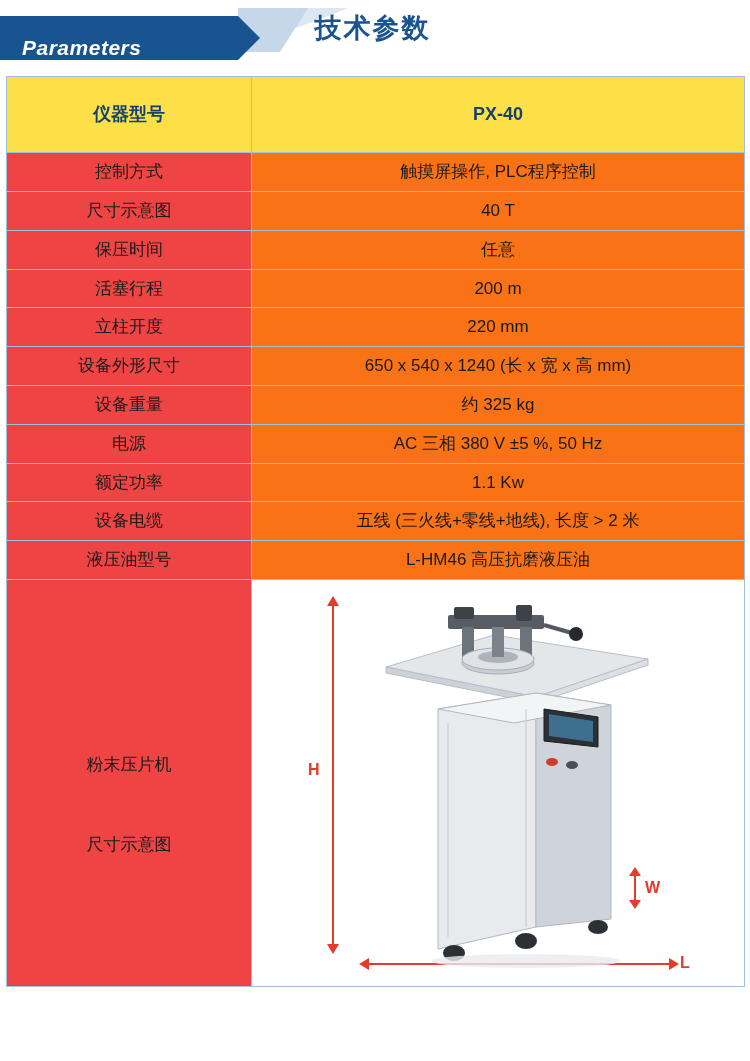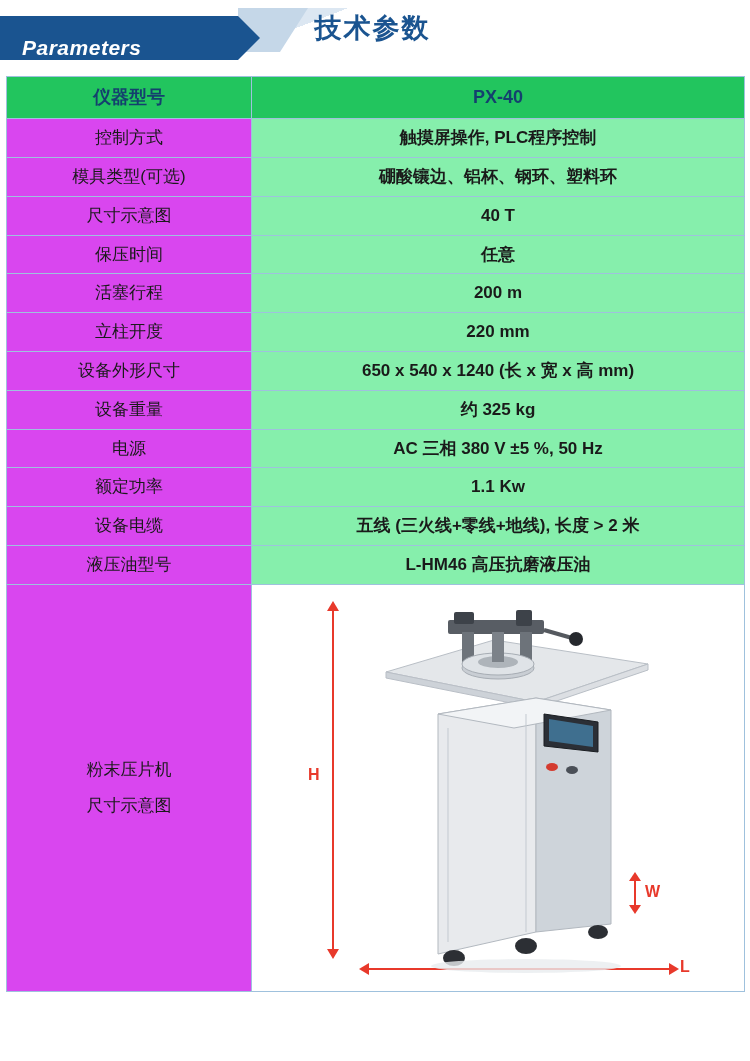--- a/index.html
+++ b/index.html
@@ -86,35 +86,36 @@
     color: #1a1a1a;
     text-align: center;
     vertical-align: middle;
     padding: 7px 4px;
     line-height: 1.4;
   }
   .col-label { width: 245px; }
   .col-value { width: 493px; }
 
   .row-head td {
-    background: #22c55e;
+    background: #fde047;
     font-weight: bold;
     font-size: 18px;
     color: #14406e;
     height: 42px;
-    padding: 8px 4px;
-  }
-  .label-cell { background: #d946ef; }
-  .value-cell { background: #86efac; font-weight: bold; }
+    padding: 25px 4px;
+  }
+  .label-cell { background: #ef4444; }
+  .value-cell { background: #f97316; }
 
   
   .diagram-label {
     font-size: 17px;
     line-height: 2.1;
     color: #1a1a1a;
+    margin-top: 44px;
   }
   .diagram-cell {
     height: 392px;
     padding: 0;
     position: relative;
   }
   .diagram-wrap {
     position: relative;
     width: 100%;
     height: 392px;
@@ -239,24 +240,20 @@
       <tr class="row-head">
         <td>仪器型号</td>
         <td>PX-40</td>
       </tr>
 
       <tr>
         <td class="label-cell">控制方式</td>
         <td class="value-cell">触摸屏操作, PLC程序控制</td>
       </tr>
       <tr>
-        <td class="label-cell">模具类型(可选)</td>
-        <td class="value-cell">硼酸镶边、铝杯、钢环、塑料环</td>
-      </tr>
-      <tr>
         <td class="label-cell">尺寸示意图</td>
         <td class="value-cell">40 T</td>
       </tr>
       <tr>
         <td class="label-cell">保压时间</td>
         <td class="value-cell">任意</td>
       </tr>
       <tr>
         <td class="label-cell">活塞行程</td>
         <td class="value-cell">200 m</td>

